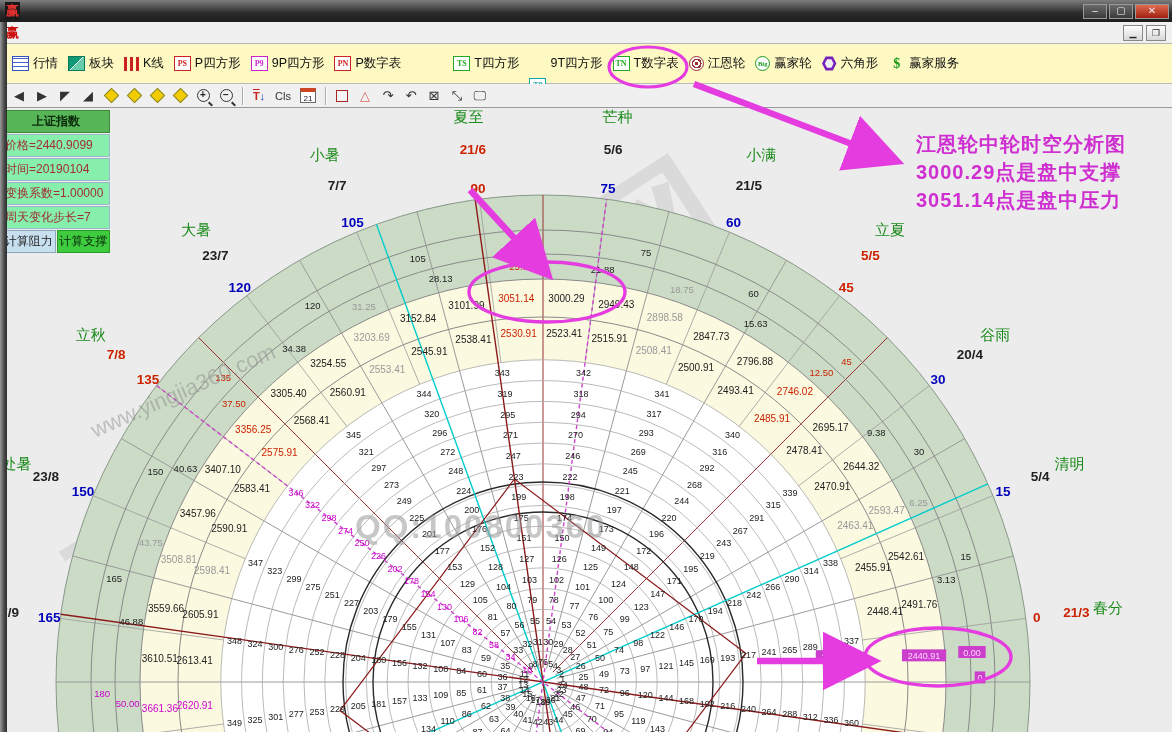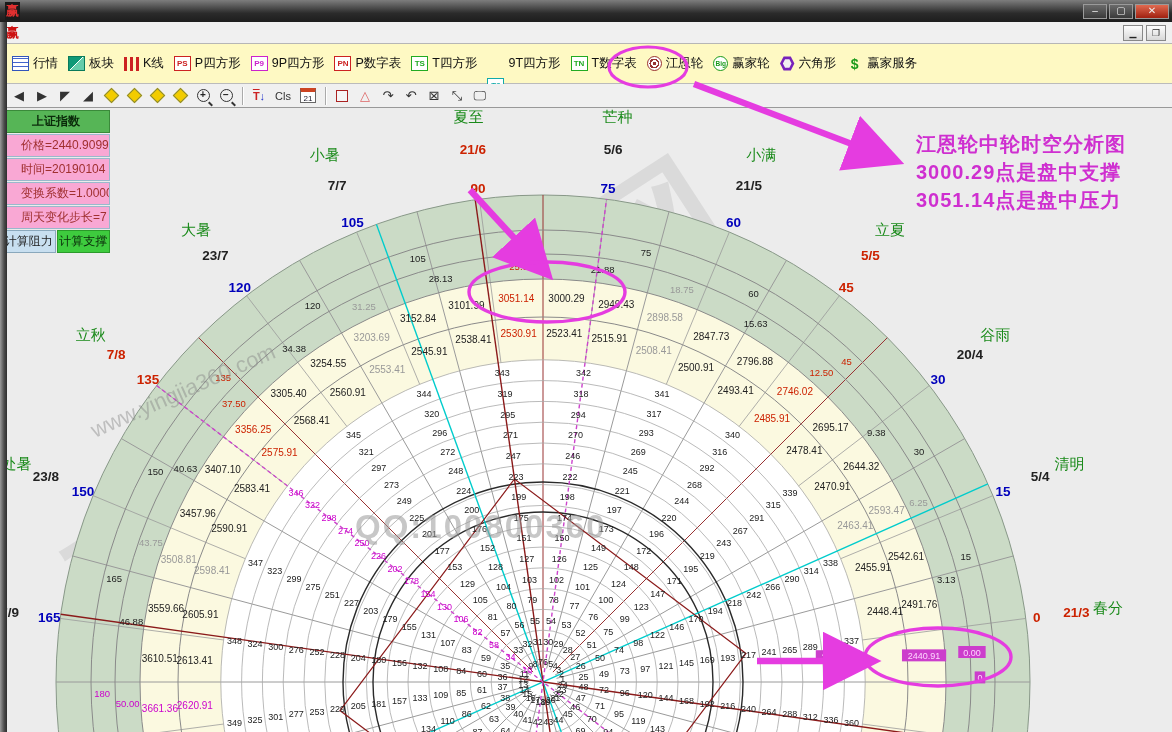--- a/index.html
+++ b/index.html
@@ -21,21 +21,21 @@
 .menubar .appico2 { color:#cc1111; font-weight:bold; margin:0 8px 0 6px; font-size:13px; }
 .menuitem { padding:2px 9px; }
 .childcontrols { margin-left:auto; display:flex; gap:3px; padding-right:6px; }
 .childbtn { width:20px; height:16px; border:1px solid #888; background:linear-gradient(#fdfdfd,#d8d8d8);
   font-size:9px; text-align:center; line-height:14px; color:#222; }
 
 
 .toolbar1 { position:absolute; left:0; top:44px; width:1172px; height:40px; background:#fef9c3;
   border-bottom:1px solid #bbb; display:flex; align-items:center; padding-left:10px; font-size:12.5px; color:#111; }
 .tb1item { display:flex; align-items:center; gap:4px; padding:3px 8px 3px 2px; white-space:nowrap; }
-.tbico { width:17px; height:15px; display:inline-flex; align-items:center; justify-content:center; font-size:8px; font-weight:bold; }
+.tbico { width:17px; height:15px; display:inline-flex; align-items:center; justify-content:center; font-size:8px; font-weight:bold;font-family:Liberation Serif, serif; }
 .ico-grid { border:1px solid #3355bb; background:
   repeating-linear-gradient(0deg,#fff 0 3px,#4466cc 3px 4px),
   repeating-linear-gradient(90deg,rgba(255,255,255,0) 0 4px,#4466cc 4px 5px); }
 .ico-blocks { background:linear-gradient(135deg,#0f9977 48%,#fff 48%,#fff 52%,#66ccaa 52%); border:1px solid #0a7a5a; }
 .ico-kline { background:repeating-linear-gradient(90deg,#cc2222 0 3px,rgba(0,0,0,0) 3px 6px); height:14px; width:15px; }
 .ico-letter { border:1.5px solid currentColor; background:#fff; width:17px; height:15px; }
 .ico-wheel { border-radius:50%; border:1.5px solid #993333;
   background:radial-gradient(circle,#993333 0 1.5px,#fff 1.5px 3.5px,#993333 3.5px 5px,#fff 5px); width:15px; height:15px; }
 .ico-bigwheel { border-radius:50%; border:1.5px solid #1a9a1a; color:#1a9a1a; font-size:6.5px; width:15px; height:15px; background:#fff; }
 .ico-hex { width:15px; height:15px; background:#7722bb; clip-path:polygon(26% 4%,74% 4%,98% 50%,74% 96%,26% 96%,2% 50%); position:relative; }
@@ -55,21 +55,21 @@
 .tdown .t { color:#cc2222; text-decoration:overline; } .tdown .dn { color:#2233cc; }
 .clsbtn { font-size:11px; color:#333; }
 .cal { width:16px; height:15px; border:1px solid #666; background:#fff; font-size:8px; text-align:center; line-height:13px; border-top:4px solid #cc4422; color:#223; }
 .redsq { width:12px; height:12px; border:1.5px solid #aa2222; background:#f6f6f6; }
 .tri { color:#dd6666; font-size:13px; }
 .gly { color:#333; }
 
 
 .leftpanel { position:absolute; left:2px; top:110px; width:108px; z-index:5; font-size:12px; }
 .lp-header { background:#56b556; color:#0a2a0a; text-align:center; padding:2px 0; border:1px solid #3a8a3a; font-weight:bold; }
-.lp-row { background:#f9a8d4; color:#a03030; padding:2px 18px; margin-top:1px; border:1px solid #9ab8cc; white-space:nowrap; overflow:hidden; }
+.lp-row { background:#86efac; color:#a03030; padding:2px 2px; margin-top:1px; border:1px solid #9ab8cc; white-space:nowrap; overflow:hidden; }
 .lp-buttons { display:flex; margin-top:1px; gap:1px;border-radius:8px; }
 .lp-btn1 { flex:1; background:#c8dff0; border:1px solid #8aa8bc; color:#222; text-align:center; padding:2px 0; }
 .lp-btn2 { flex:1; background:#3ecb3e; border:1px solid #2a9a2a; color:#0a2a0a; text-align:center; padding:2px 0; }
 
 
 #wheelwrap { position:absolute; left:0; top:108px; width:1172px; height:624px; background:#ececec; overflow:hidden; }
 #wheel { display:block; }
 .leftedge { position:absolute; left:0; top:22px; width:7px; height:710px; background:linear-gradient(90deg,#9a9a9a,#4a4a4a 60%,#2e2e2e); z-index:6; }
 
 
@@ -118,21 +118,21 @@
       </span>
       <span class="tb1item">
         <span class="tbico ico-letter" style="color: rgb(204, 34, 204);">P9</span>
         <span>9P四方形</span>
       </span>
       <span class="tb1item">
         <span class="tbico ico-letter" style="color: rgb(204, 34, 34);">PN</span>
         <span>P数字表</span>
       </span>
       <span class="tb1item">
-        <span class="tbico ico-letter" style="color: rgb(34, 170, 34);">TS</span>
+        <span class="tbico ico-letter" style="color: rgb(34, 170, 34); margin-left: 42px;">TS</span>
         <span>T四方形</span>
       </span>
       <span class="tb1item">
         <span class="tbico ico-letter" style="color: rgb(17, 170, 170); margin-top: 43px;">T9</span>
         <span>9T四方形</span>
       </span>
       <span class="tb1item">
         <span class="tbico ico-letter" style="color: rgb(34, 170, 34);">TN</span>
         <span>T数字表</span>
       </span>

